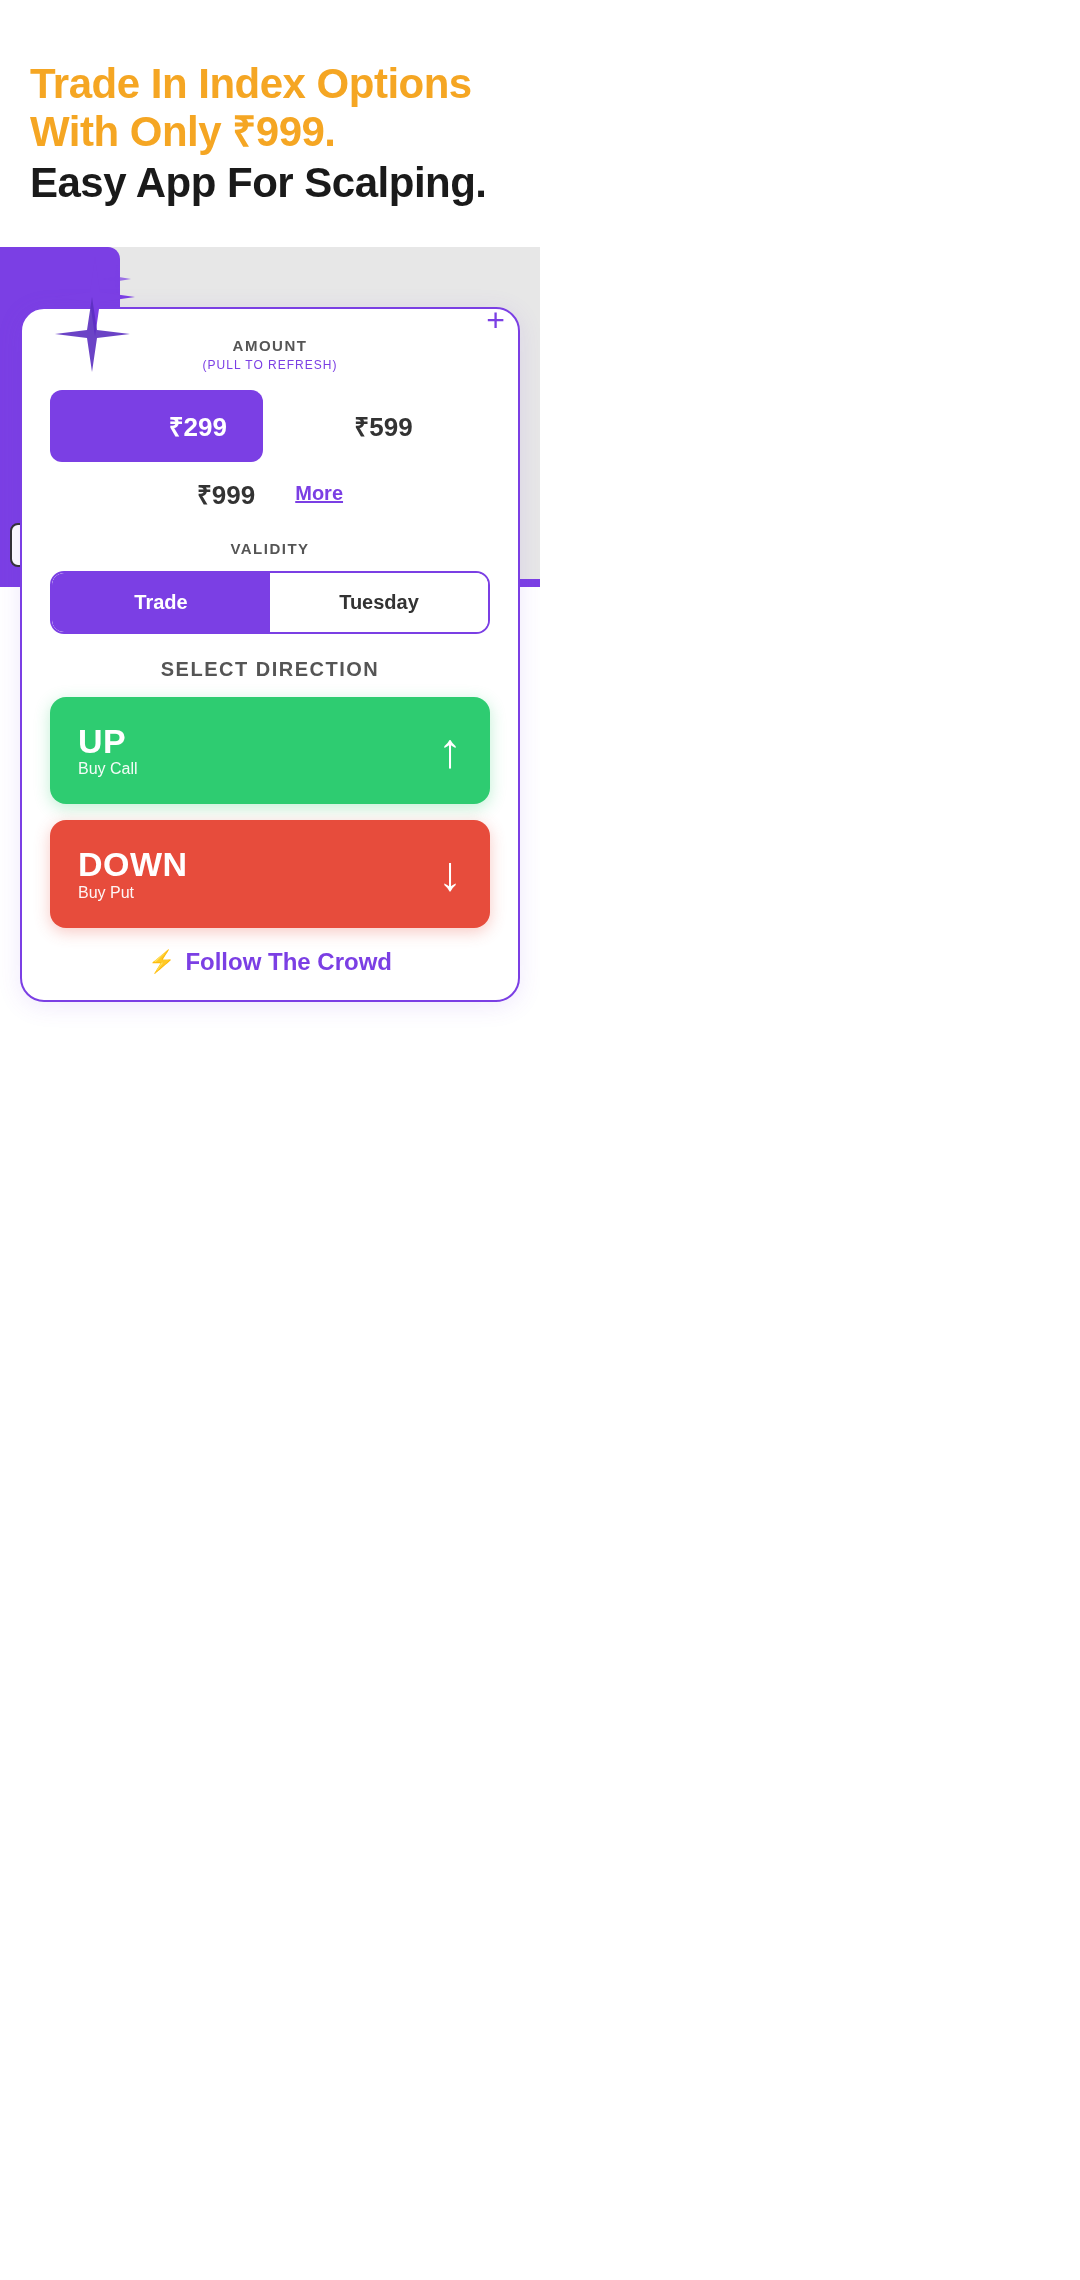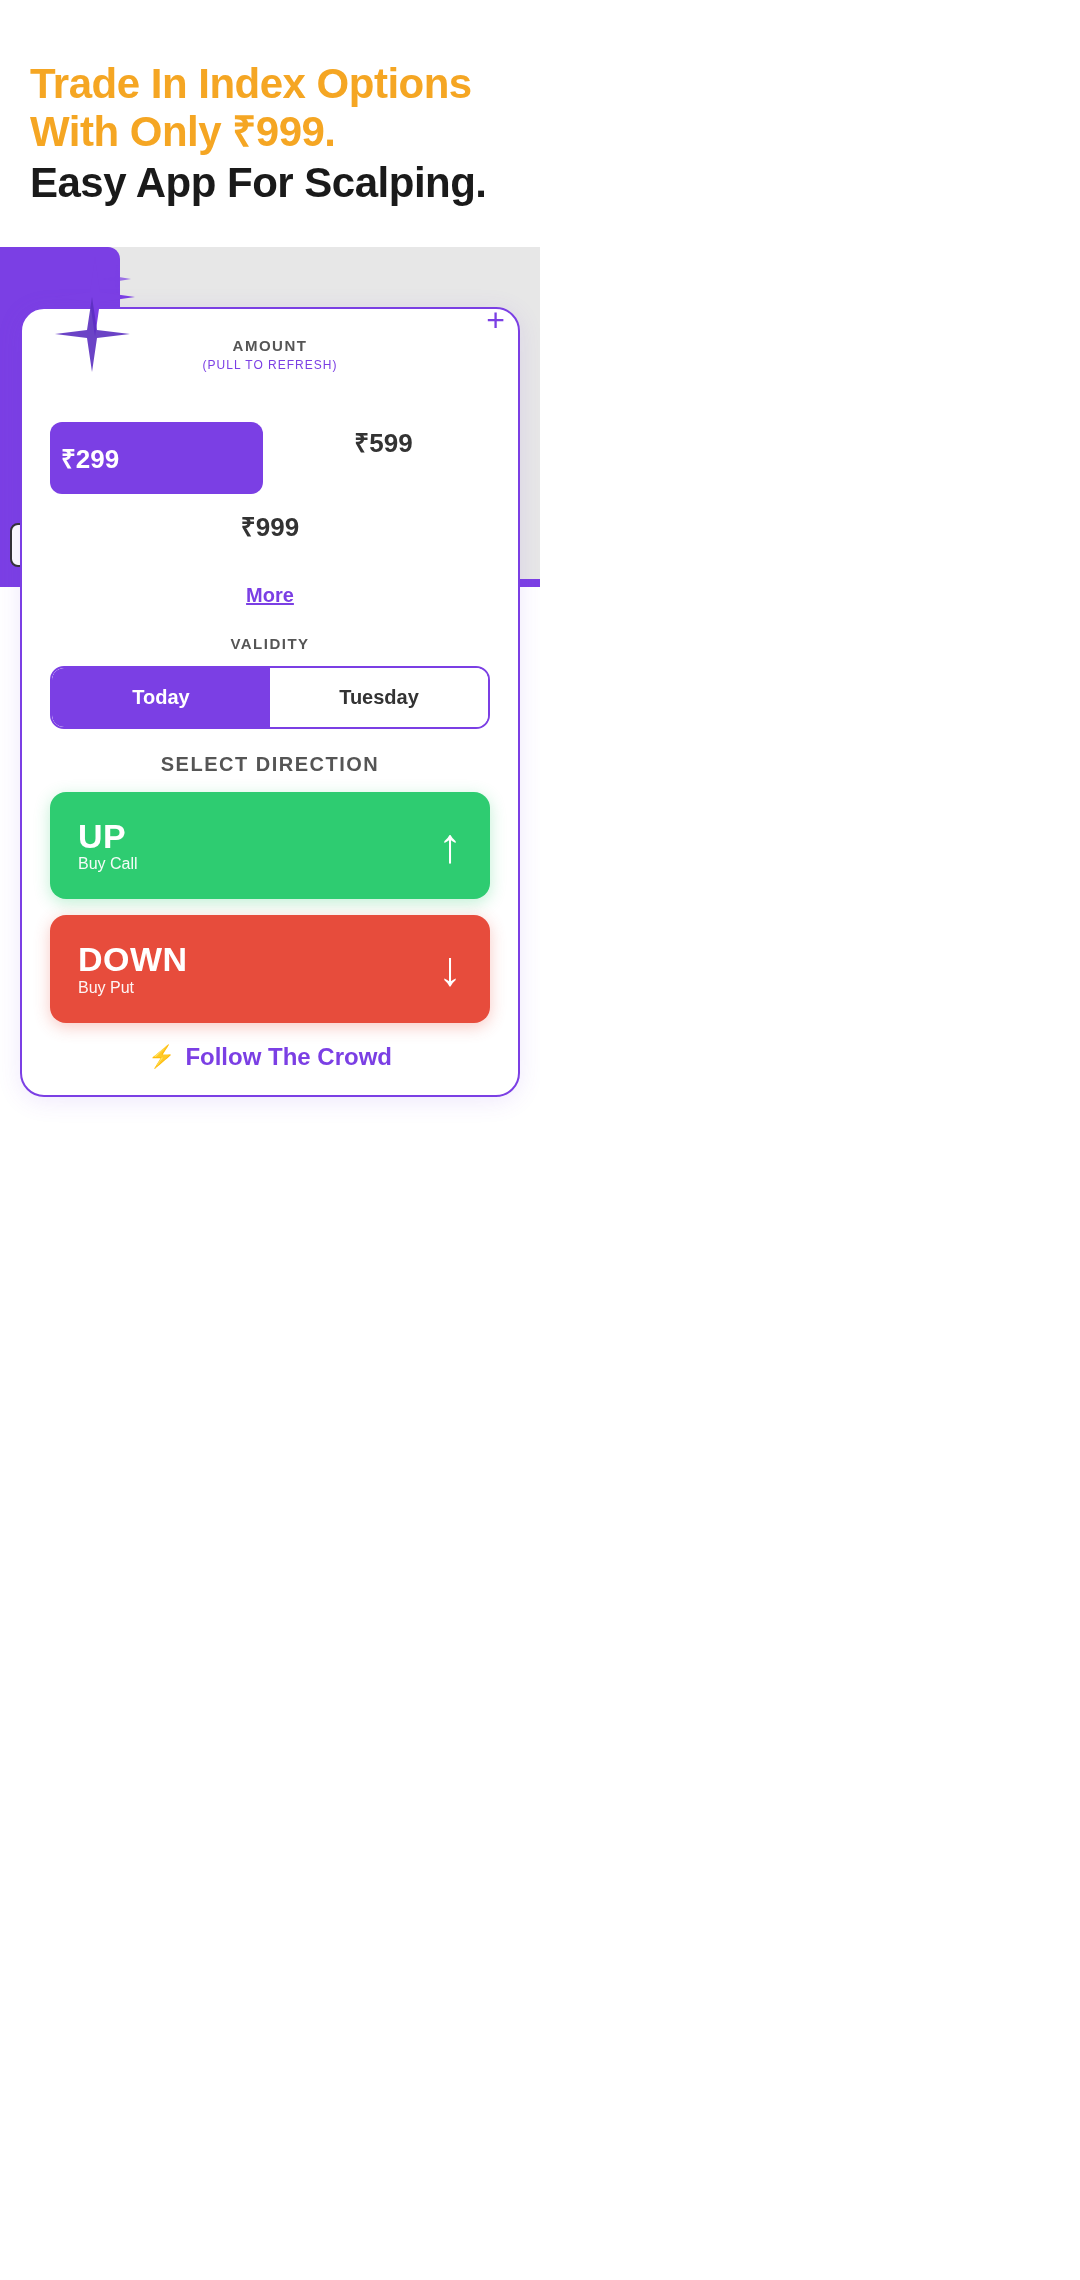--- a/index.html
+++ b/index.html
@@ -128,47 +128,45 @@
       grid-template-columns: 1fr 1fr;
       gap: 14px;
       margin-bottom: 14px;
     }
 
     .amount-btn-selected {
       background: #7B3FE4;
       color: white;
       border: none;
       border-radius: 12px;
-      padding: 18px 11px;
+      padding: 18px 36px;
       font-size: 26px;
       font-weight: 700;
       cursor: pointer;
-      text-align: left;
-      margin-top: 32px;
+      text-align: right;
     }
 
     .amount-btn-unselected {
       background: white;
       color: #333;
       border: none;
       border-radius: 12px;
       padding: 18px 20px;
       font-size: 26px;
       font-weight: 600;
       cursor: pointer;
       text-align: center;
     }
 
     .amount-row-2 {
       display: flex;
       align-items: center;
       justify-content: center;
       gap: 40px;
       margin-bottom: 28px;
-      flex-direction: column;
     }
 
     .amount-999 {
       font-size: 26px;
       font-weight: 600;
       color: #333;
     }
 
     .more-link {
       font-size: 20px;
@@ -420,21 +418,21 @@
 
         <div class="amount-row-2">
           <span class="amount-999">₹999</span>
           <button class="more-link">More</button>
         </div>
       </div>
 
       <div class="validity-section">
         <div class="section-title">VALIDITY</div>
         <div class="validity-toggle">
-          <button class="validity-btn-active">Today</button>
+          <button class="validity-btn-active">Trade</button>
           <button class="validity-btn-inactive">Tuesday</button>
         </div>
       </div>
 
       <div class="direction-section">
         <div class="direction-title">SELECT DIRECTION</div>
 
         <button class="btn-up">
           <div class="direction-text-group">
             <div class="direction-main">UP</div>

